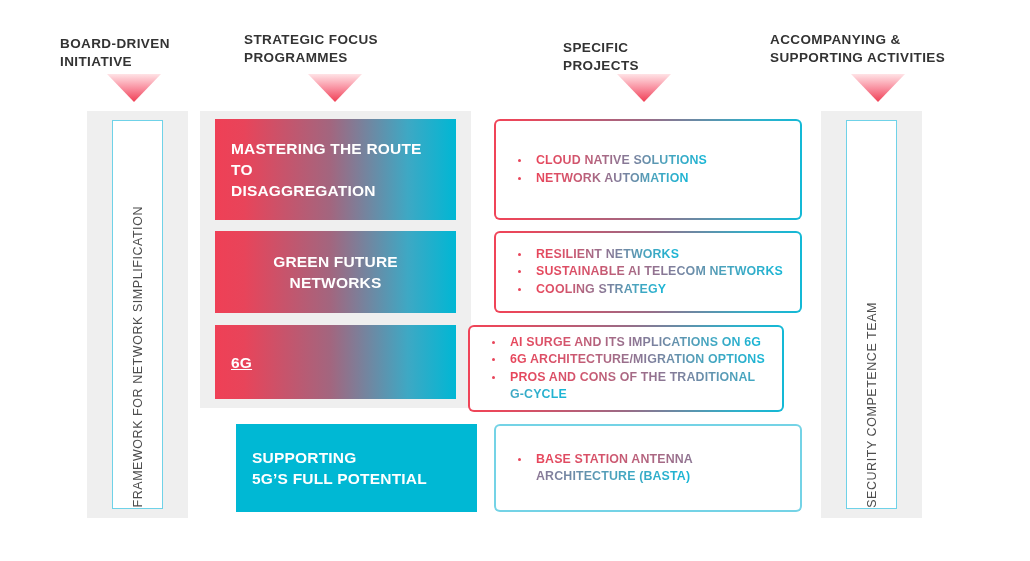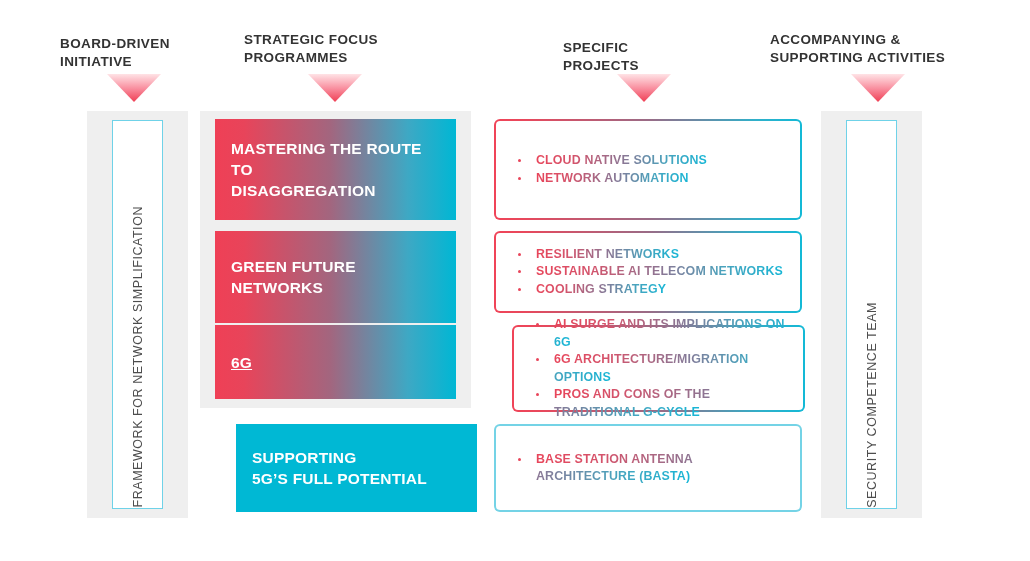--- a/index.html
+++ b/index.html
@@ -201,21 +201,21 @@
     <span class="vtext">FRAMEWORK FOR NETWORK SIMPLIFICATION</span>
   </div>
 
   <div class="grey-panel" style="left:200px;top:111px;width:271px;height:297px;"></div>
 
   <div class="prog-tile" style="left:215px;top:119px;width:241px;height:101px;">
     <span class="ptext" style="white-space: pre-line;">MASTERING THE ROUTE TO
 DISAGGREGATION</span>
   </div>
 
-  <div class="prog-tile" style="left:215px;top:231px;width:241px;height:92px;">
+  <div class="prog-tile" style="left:215px;top:231px;width:241px;height:82px;text-align:center;">
     <span class="ptext" style="white-space: pre-line;">GREEN FUTURE NETWORKS</span>
   </div>
 
   <div class="prog-tile" style="left:215px;top:325px;width:241px;height:74px;">
     <span class="ptext" style="white-space: pre-line; text-decoration: underline;">6G</span>
   </div>
 
   <div class="prog-tile solid" style="left:215px;top:424px;width:241px;height:88px;">
     <span class="ptext" style="white-space: pre-line;">SUPPORTING
 5G’S FULL POTENTIAL</span>
@@ -229,21 +229,21 @@
   </div>
 
   <div class="proj-box" style="left:494px;top:231px;width:308px;height:82px;">
     <ul class="proj-list">
       <li><span class="g">RESILIENT NETWORKS</span></li>
       <li><span class="g">SUSTAINABLE AI TELECOM NETWORKS</span></li>
       <li><span class="g">COOLING STRATEGY</span></li>
     </ul>
   </div>
 
-  <div class="proj-box" style="left:512px;top:325px;width:293px;height:87px;">
+  <div class="proj-box" style="left:468px;top:325px;width:316px;height:87px;">
     <ul class="proj-list">
       <li><span class="g">AI SURGE AND ITS IMPLICATIONS ON 6G</span></li>
       <li><span class="g">6G ARCHITECTURE/MIGRATION OPTIONS</span></li>
       <li><span class="g">PROS AND CONS OF THE TRADITIONAL G-CYCLE</span></li>
     </ul>
   </div>
 
   <div class="proj-box cyan-border" style="left:494px;top:424px;width:308px;height:88px;">
     <ul class="proj-list">
       <li><span class="g">BASE STATION ANTENNA ARCHITECTURE (BASTA)</span></li>

